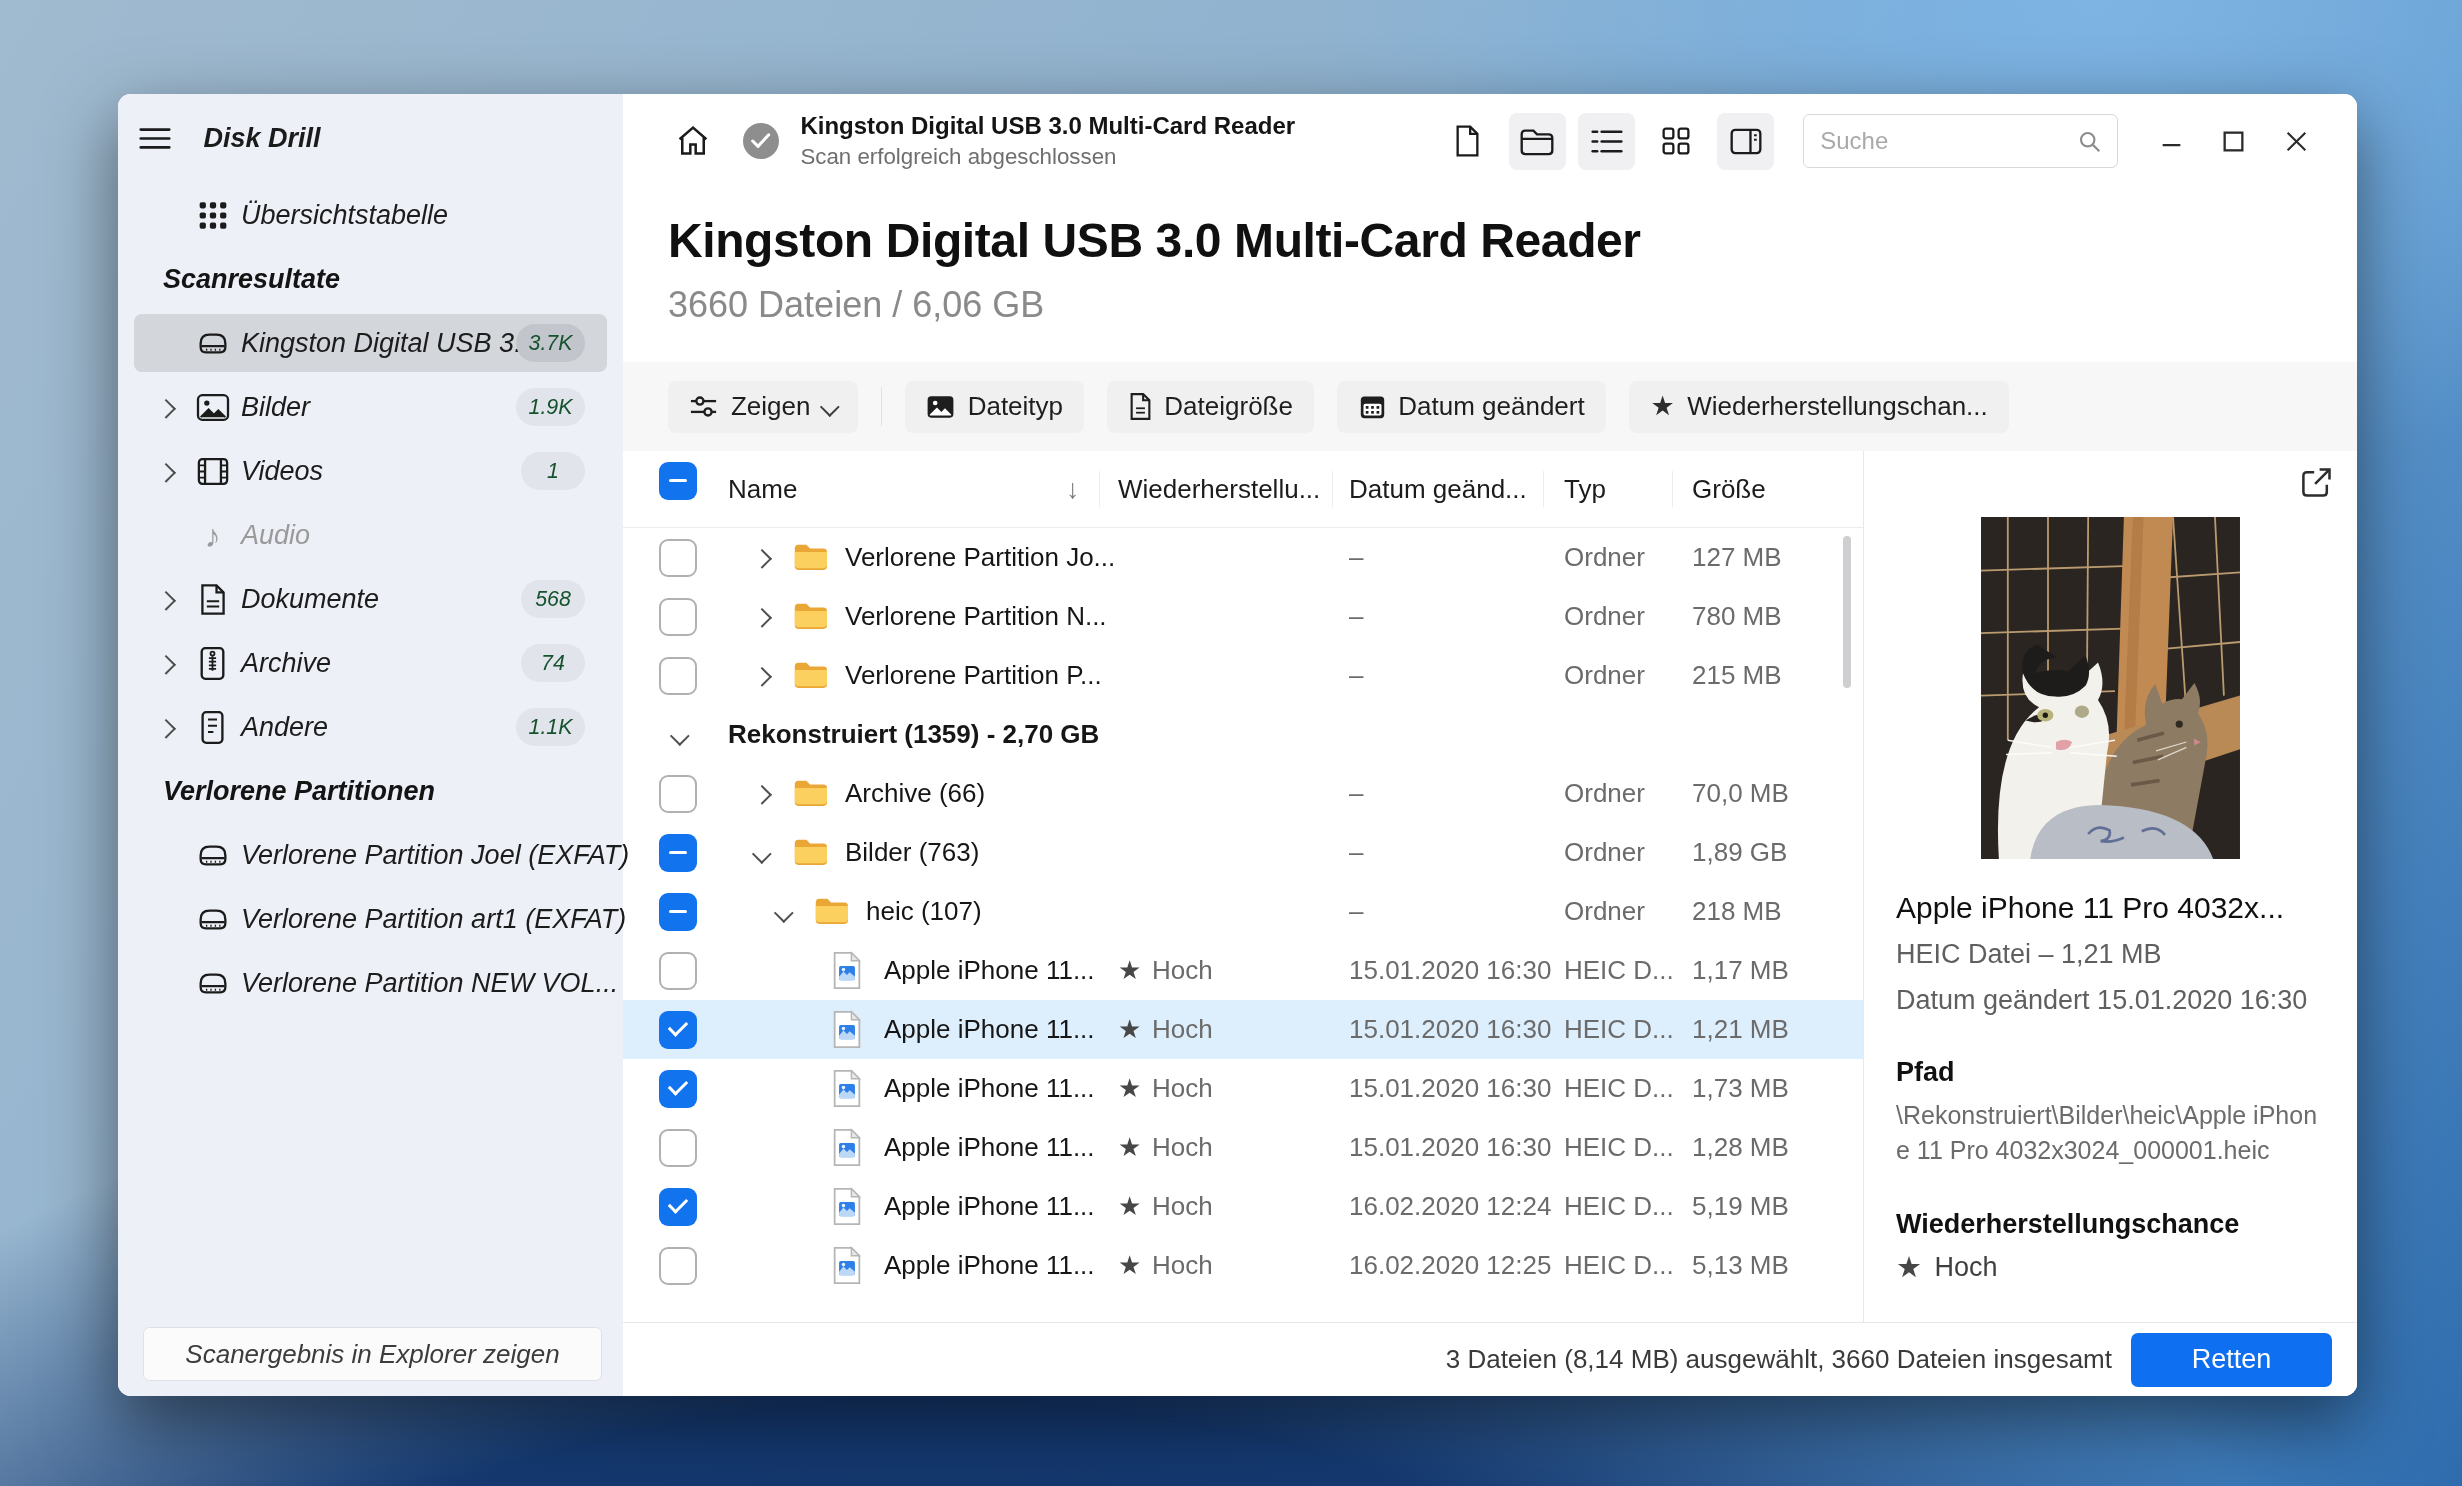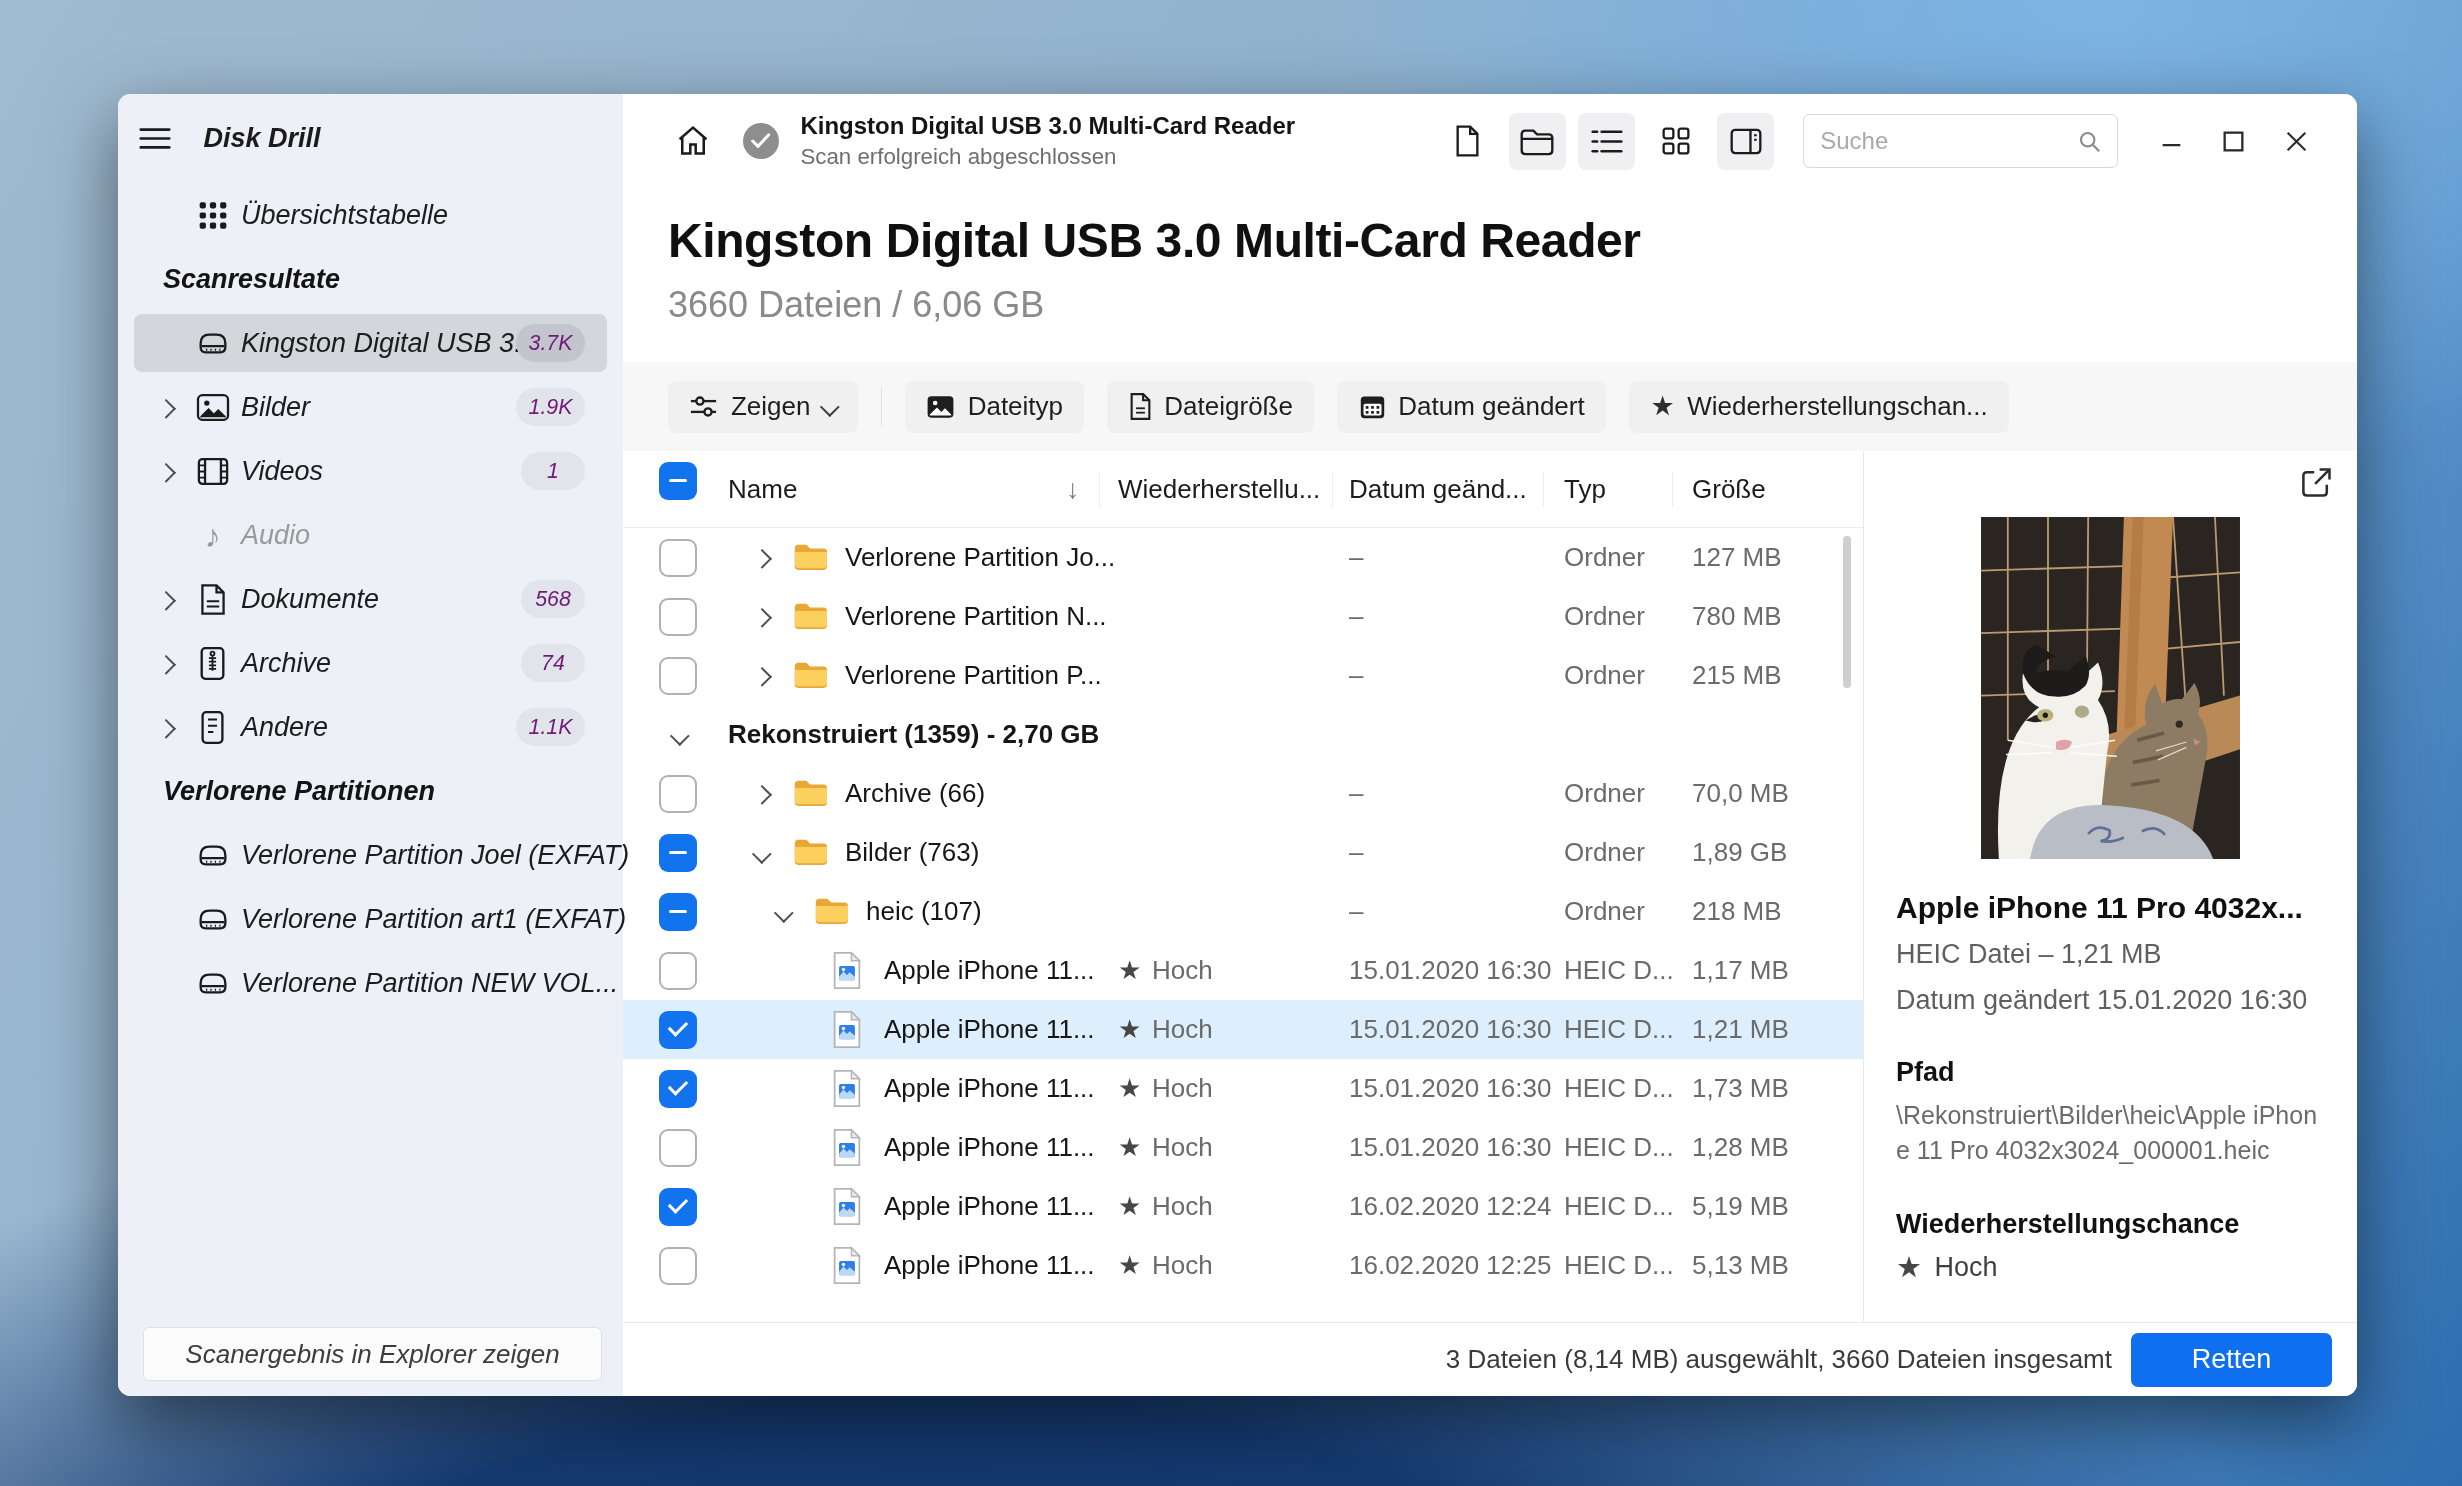--- a/index.html
+++ b/index.html
@@ -19,21 +19,21 @@
   }
   
   .sidebar{width:505px;background:#edf0f7;position:relative;flex:none;font-style:italic;}
   .sb-head{height:89px;display:flex;align-items:center;padding-left:21.4px;}
   .sb-head .appname{font-size:27px;font-weight:bold;color:#1b1b1b;margin-left:32px;}
   .sb-row{height:64px;position:relative;}
   .sb-row .chev{position:absolute;left:41px;top:27px;}
   .sb-row .icn{position:absolute;left:75px;top:50%;transform:translateY(-50%);width:39px;height:39px;display:flex;align-items:center;justify-content:center;}
   .sb-row .lbl{position:absolute;left:123px;top:0;line-height:64px;font-size:27px;color:#1c1c1c;white-space:nowrap;}
   .sb-row .lbl.dis{color:#9a9a9a;}
-  .sb-row .badge{position:absolute;right:38px;top:50%;transform:translateY(-50%);min-width:39px;padding:0 12.5px;height:38px;border-radius:19.7px;background:#e1e4ea;color:#701a75;font-size:21.4px;line-height:38px;text-align:center;z-index:1;}
+  .sb-row .badge{position:absolute;right:38px;top:50%;transform:translateY(-50%);min-width:39px;padding:0 12.5px;height:38px;border-radius:19.7px;background:#e1e4ea;color:#14532d;font-size:21.4px;line-height:38px;text-align:center;z-index:1;}
   .sb-row.sel::before{content:"";position:absolute;left:16px;right:16px;top:2.7px;bottom:2.7px;background:#d3d6db;border-radius:8px;}
   .sb-row.sel .badge{background:#c2c5cb;}
   .sb-row>*{z-index:1;}
   .sb-heading{height:64px;line-height:64px;padding-left:45px;font-size:27px;font-weight:bold;color:#141414;}
   .sb-bottom-btn{
     position:absolute;left:25px;bottom:15px;width:457px;height:52px;
     background:#fbfbfc;border:0.9px solid #dfe0e3;border-radius:6.3px;
     font-size:26px;color:#3c3c3c;display:flex;align-items:center;justify-content:center;
   }
   .chev{width:11.6px;height:11.6px;border-right:2.7px solid #4f4f4f;border-bottom:2.7px solid #4f4f4f;display:inline-block;}
@@ -95,21 +95,21 @@
   .c-rec{left:495px;width:214px;}
   .c-date{left:726px;width:205px;}
   .c-type{left:941px;width:107px;}
   .c-size{left:1069px;width:152px;}
   .recstar{font-size:26px;color:#474747;margin-right:10.7px;}
   .vscroll{position:absolute;right:12.5px;top:85px;width:8px;height:152px;border-radius:4.5px;background:#cfcfd2;}
   
   .rightpanel{flex:1;position:relative;padding:0 32px;box-sizing:border-box;}
   .extlink{position:absolute;top:14.3px;right:23px;width:36px;height:36px;}
   .photo{width:259px;height:342px;margin:66px auto 0 auto;display:block;}
-  .pv-title{font-size:30px;font-weight:bold;color:#101010;margin-top:32px;white-space:nowrap;overflow:hidden;}
+  .pv-title{font-size:30px;font-weight:normal;color:#101010;margin-top:32px;white-space:nowrap;overflow:hidden;}
   .pv-line{font-size:27px;color:#5f5f5f;margin-top:14.3px;}
   .pv-h{font-size:27px;font-weight:bold;color:#111;margin-top:41px;}
   .pv-path{font-size:25px;color:#6b6b6b;margin-top:10px;line-height:35px;word-break:break-all;}
   .pv-rec{font-size:27px;color:#3f3f3f;margin-top:10.7px;display:flex;align-items:center;gap:10.7px;}
   .pv-rec .recstar{font-size:29px;margin-right:1.8px;}
   
   .footer{height:73px;border-top:0.9px solid #e8e8ea;display:flex;align-items:center;justify-content:flex-end;padding-right:25px;gap:19px;flex:none;}
   .fstatus{font-size:26px;color:#3a3a3a;}
   .recoverbtn{width:201px;height:54px;border-radius:7.1px;background:#0e6ff0;color:#fff;font-size:27px;display:flex;align-items:center;justify-content:center;}
   svg{display:block;}

